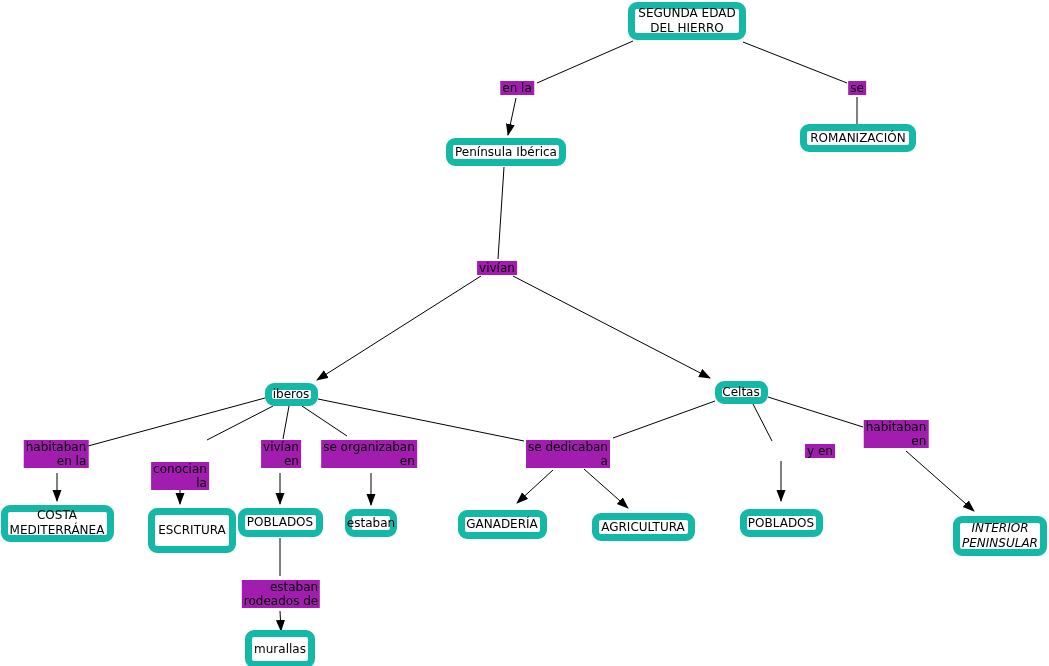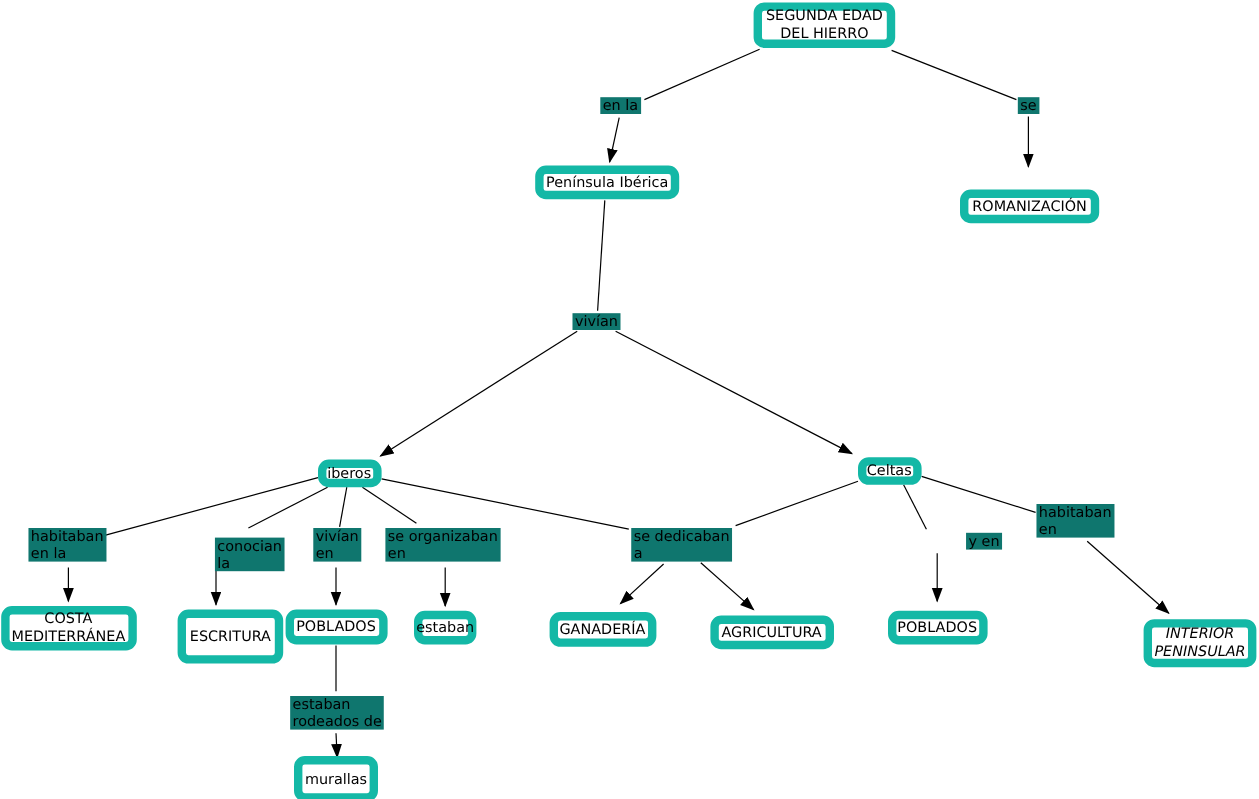--- a/index.html
+++ b/index.html
@@ -34,24 +34,24 @@
     white-space: pre;
     display: flex;
     align-items: center;
     justify-content: center;
     z-index: 2;
     cursor: default;
   }
   .linking-label {
     position: absolute;
     color: #000000;
-    background: #0f766e;
+    background: #a21caf;
     font-size: 12px;
     line-height: 14px;
-    text-align: left;
+    text-align: right;
     white-space: pre;
     transform: translate(-50%, -50%);
     z-index: 1;
     padding: 0 2px;
     cursor: default;
   }
 </style>
 </head>
 <body>
 
@@ -87,40 +87,40 @@
         <line x1="781" y1="461" x2="781" y2="501" stroke="#000000" stroke-width="1" marker-end="url(#arrowhead)"></line>
         <line x1="906" y1="451" x2="974" y2="511" stroke="#000000" stroke-width="1" marker-end="url(#arrowhead)"></line>
         <line x1="280" y1="538" x2="280" y2="576" stroke="#000000" stroke-width="1"></line>
         <line x1="280" y1="611" x2="281" y2="631" stroke="#000000" stroke-width="1" marker-end="url(#arrowhead)"></line>
       </g>
   </svg>
   <div id="nodes">
       <div class="concept-node" style="left: 628px; top: 2px; width: 118px; height: 38px;">SEGUNDA EDAD
 DEL HIERRO</div>
       <div class="concept-node" style="left: 446px; top: 138px; width: 120px; height: 28px;">Península Ibérica</div>
-      <div class="concept-node" style="left: 800px; top: 158px; width: 116px; height: 28px; text-align: right;">ROMANIZACIÓN</div>
+      <div class="concept-node" style="left: 800px; top: 124px; width: 116px; height: 28px; text-align: right;">ROMANIZACIÓN</div>
       <div class="concept-node" style="left: 264.5px; top: 382.5px; width: 53px; height: 23px;">iberos</div>
       <div class="concept-node" style="left: 714.5px; top: 380.5px; width: 53px; height: 23px;">Celtas</div>
       <div class="concept-node" style="left: 0.5px; top: 504.5px; width: 113px; height: 37px;">COSTA
 MEDITERRÁNEA</div>
       <div class="concept-node" style="left: 136px; top: 508px; width: 88px; height: 45px; margin-left: 12px;">ESCRITURA</div>
       <div class="concept-node" style="left: 237.5px; top: 507.5px; width: 85px; height: 29px;">POBLADOS</div>
       <div class="concept-node" style="left: 345px; top: 509px; width: 52px; height: 28px;">estaban</div>
       <div class="concept-node" style="left: 457.5px; top: 509.5px; width: 89px; height: 29px;">GANADERÍA</div>
       <div class="concept-node" style="left: 591.5px; top: 513px; width: 103px; height: 28px;">AGRICULTURA</div>
       <div class="concept-node" style="left: 739.5px; top: 509px; width: 83px; height: 28px;">POBLADOS</div>
       <div class="concept-node" style="left: 953px; top: 516px; width: 94px; height: 40px; font-style: italic;">INTERIOR
 PENINSULAR</div>
       <div class="concept-node" style="left: 245px; top: 630px; width: 70px; height: 38px;">murallas</div>
       <div class="linking-label" style="left: 517px; top: 88px;">en la</div>
       <div class="linking-label" style="left: 857px; top: 88px;">se</div>
       <div class="linking-label" style="left: 497px; top: 268px;">vivían</div>
       <div class="linking-label" style="left: 56px; top: 454px;">habitaban
 en la</div>
-      <div class="linking-label" style="left: 180px; top: 462px; margin-left: 28px;">conocian
+      <div class="linking-label" style="left: 180px; top: 476px;">conocian
 la</div>
       <div class="linking-label" style="left: 281px; top: 454px;">vivían
 en</div>
       <div class="linking-label" style="left: 369px; top: 454px;">se organizaban
 en</div>
       <div class="linking-label" style="left: 568px; top: 454px;">se dedicaban
 a</div>
       <div class="linking-label" style="left: 780px; top: 451px; margin-left: 40px;">y en</div>
       <div class="linking-label" style="left: 896px; top: 434px;">habitaban
 en</div>

